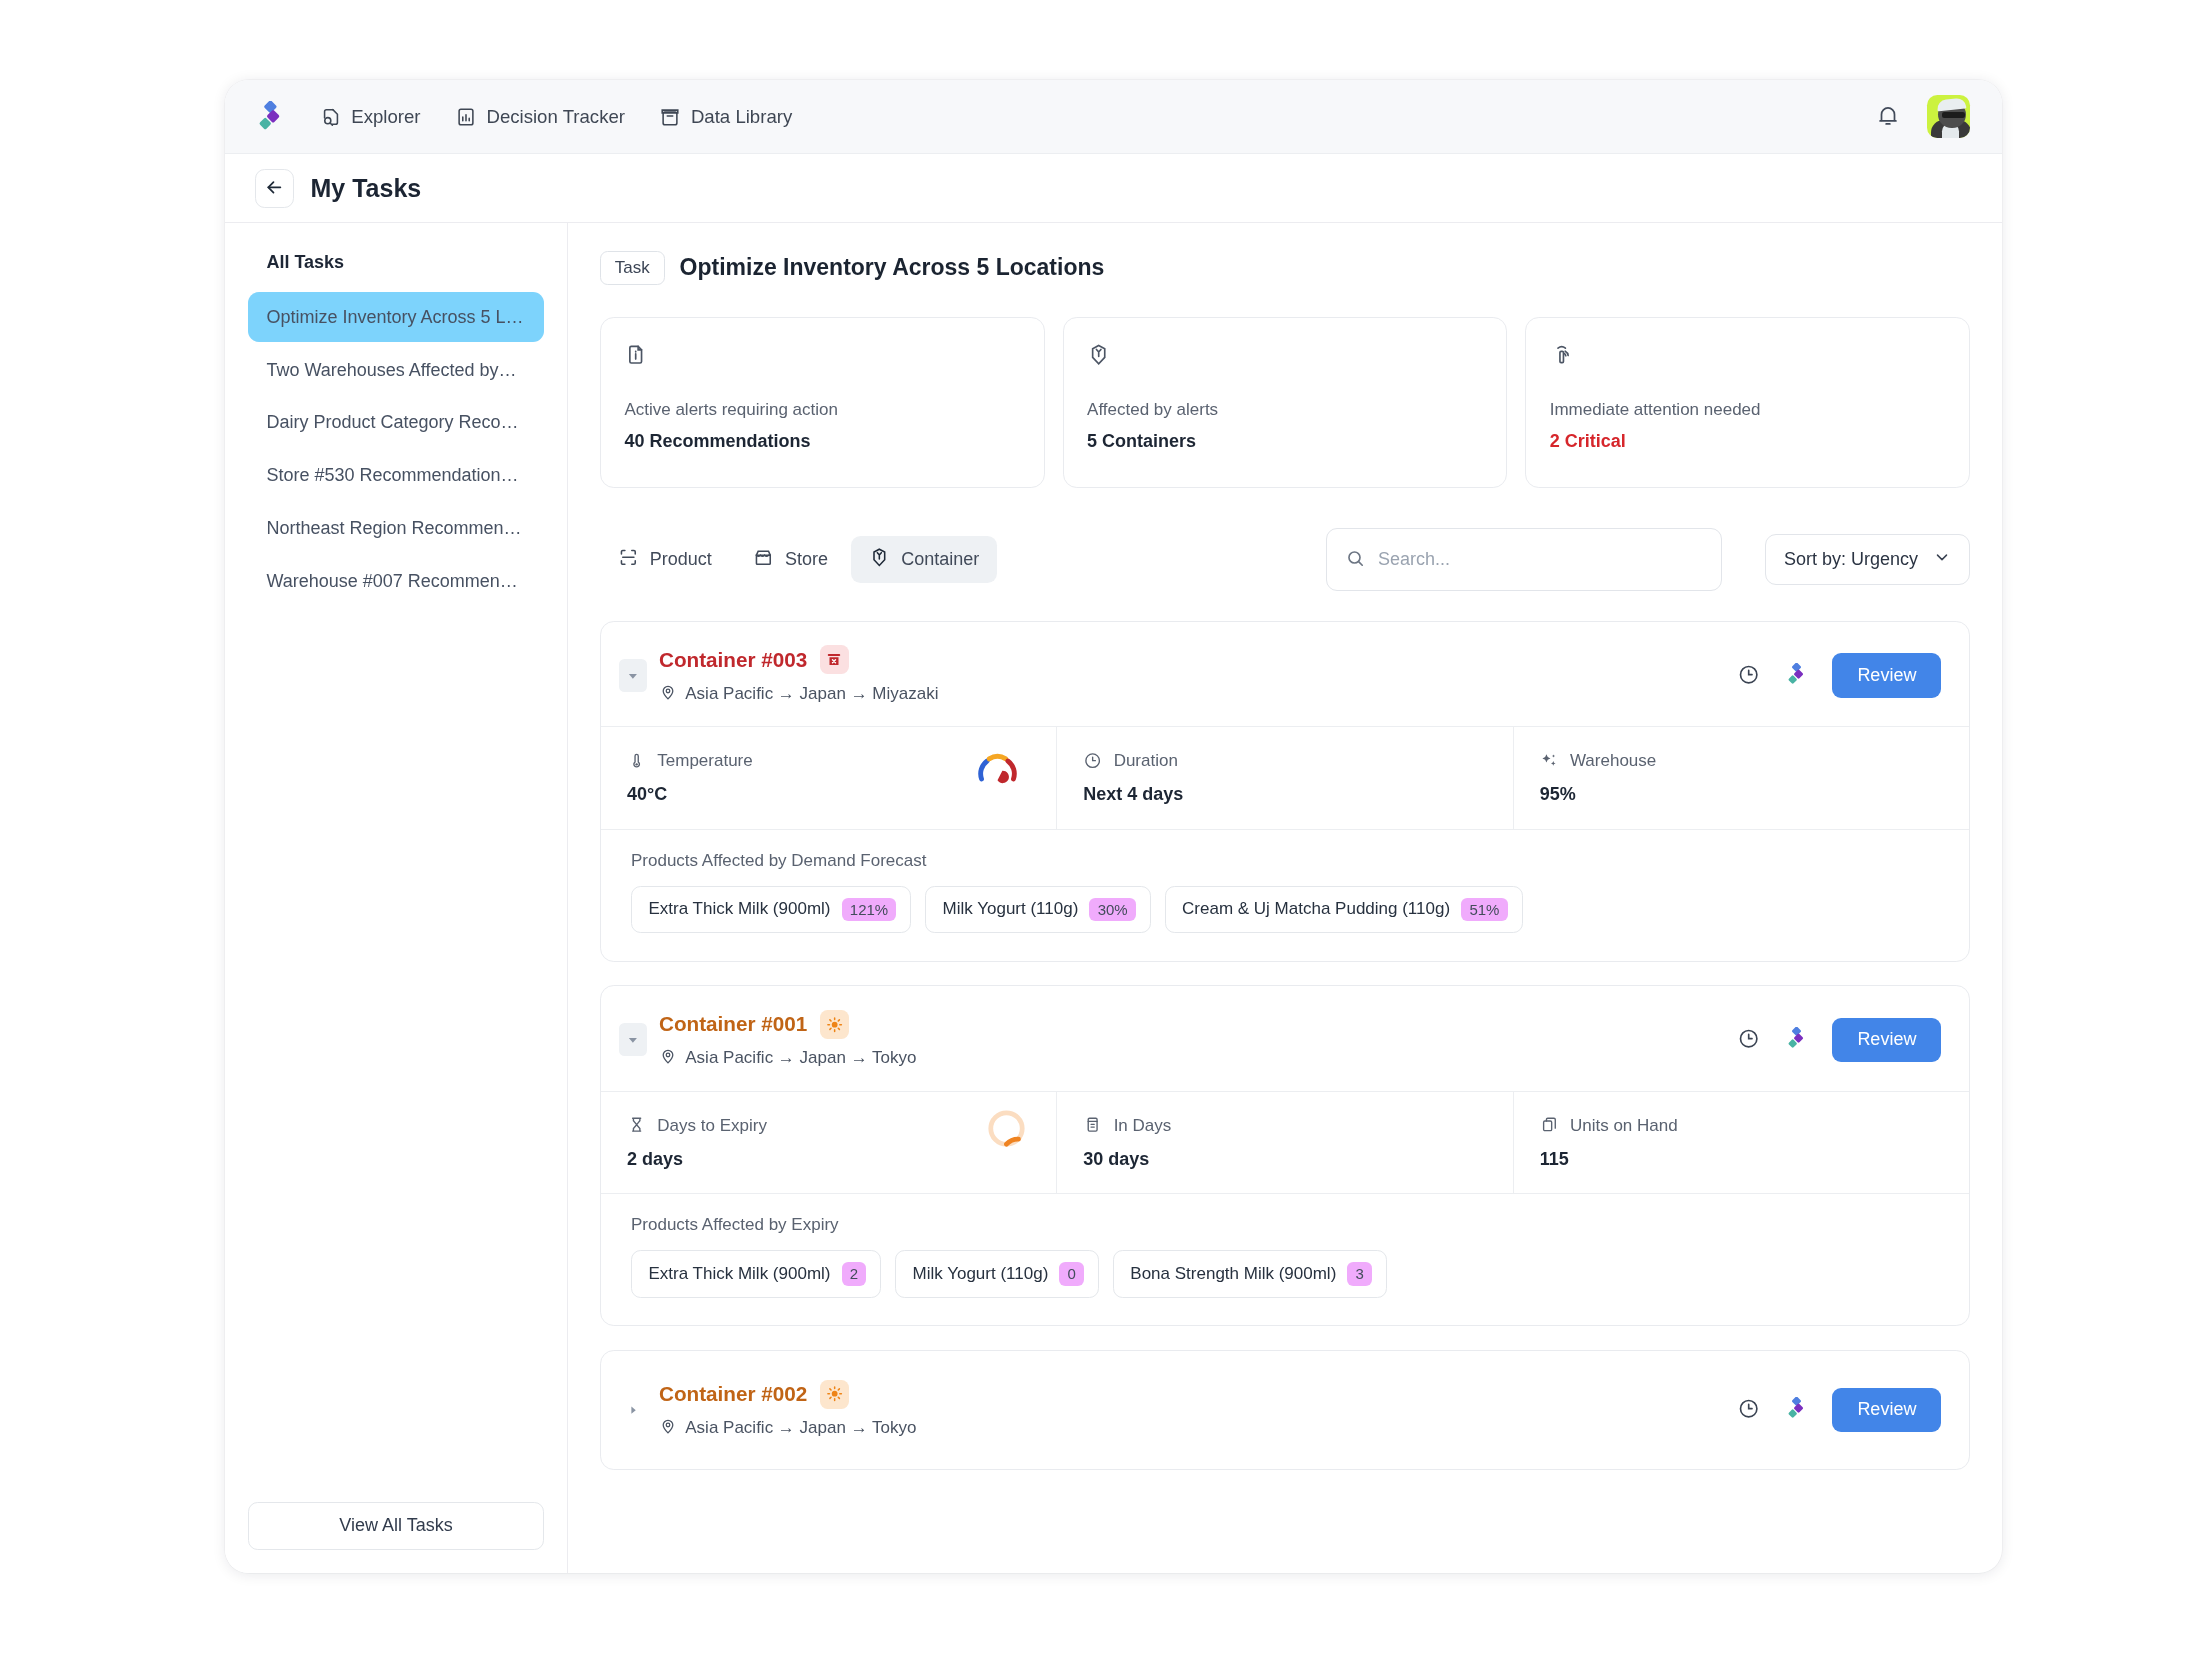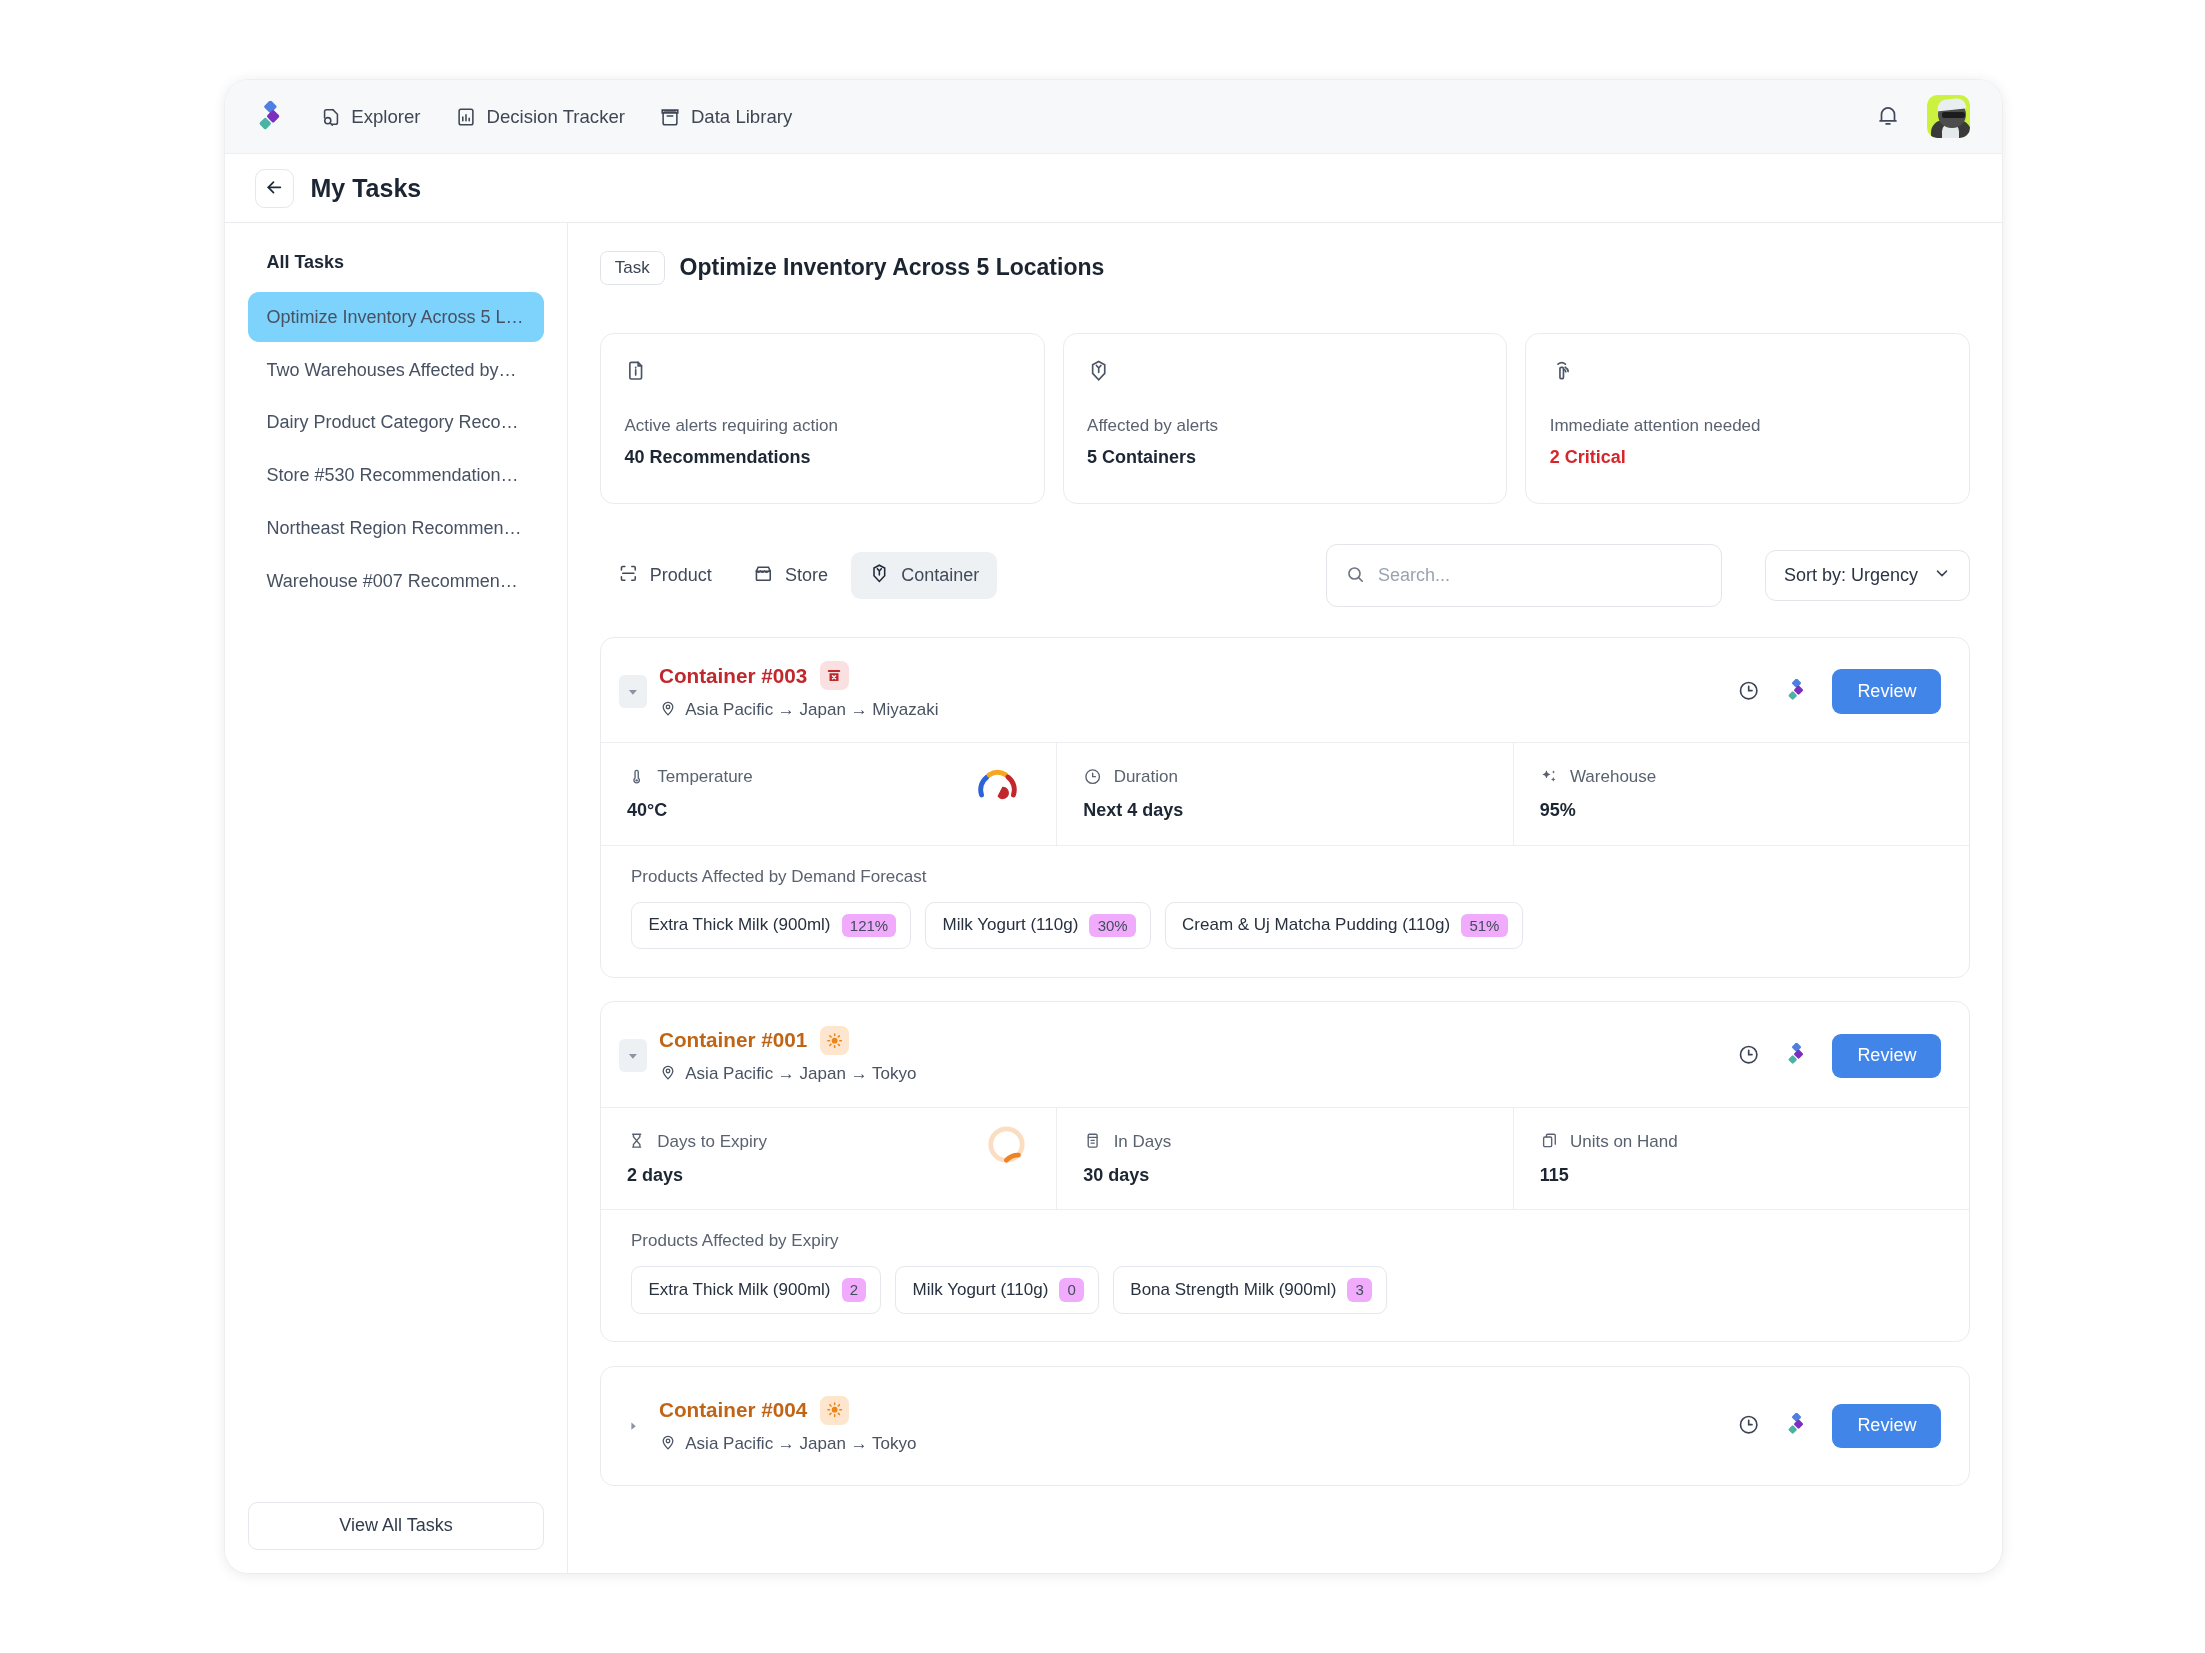--- a/index.html
+++ b/index.html
@@ -129,21 +129,21 @@
     font-family: "Liberation Sans", sans-serif;
   }
 
   
   .main {
     flex: 1 1 auto;
     padding: 27.6px 32px 0 32px;
     overflow: hidden;
     min-width: 0;
   }
-  .task-head { display: flex; align-items: center; gap: 15px; margin-bottom: 48px; }
+  .task-head { display: flex; align-items: center; gap: 15px; margin-bottom: 32px; }
   .task-chip {
     border: 0.7px solid #dfe3e8; border-radius: 7.6px;
     padding: 6.2px 13.8px;
     font-size: 17px; color: #3c4椎; color: #3c4555;
   }
   .task-name { font-size: 23px; font-weight: 700; color: #1b2431; }
 
   
   .stat-cards { display: flex; gap: 18px; margin-bottom: 40px; }
   .stat-card {
@@ -700,21 +700,21 @@
 
         <div class="container-card cc-collapsed">
           <div class="cc-head">
             <div class="chev-btn plain">
               <svg width="12.4" height="12.4" viewBox="0 0 24 24" fill="#8a94a3">
                   <path d="M8.5 5v14L17 12z"></path>
                 </svg>
             </div>
             <div class="cc-titles">
               <div class="cc-title-row">
-                <span class="cc-title orange">Container #004</span>
+                <span class="cc-title orange">Container #002</span>
                 <span class="status-badge orange">
                   <svg width="19.3" height="19.3" viewBox="0 0 24 24" fill="none" stroke="#ee8417" stroke-width="1.9" stroke-linecap="round">
                     <circle cx="12" cy="12" r="3.6" fill="#ee8417" stroke="none"></circle>
                     <path d="M12 3.6v2M12 18.4v2M3.6 12h2M18.4 12h2M6.1 6.1l1.4 1.4M16.5 16.5l1.4 1.4M17.9 6.1l-1.4 1.4M7.5 16.5l-1.4 1.4"></path>
                   </svg>
                 </span>
               </div>
               <div class="cc-path">
                 <span>
                   <svg width="18" height="18" viewBox="0 0 24 24" fill="none" stroke="#4a5362" stroke-width="1.7" stroke-linecap="round">

